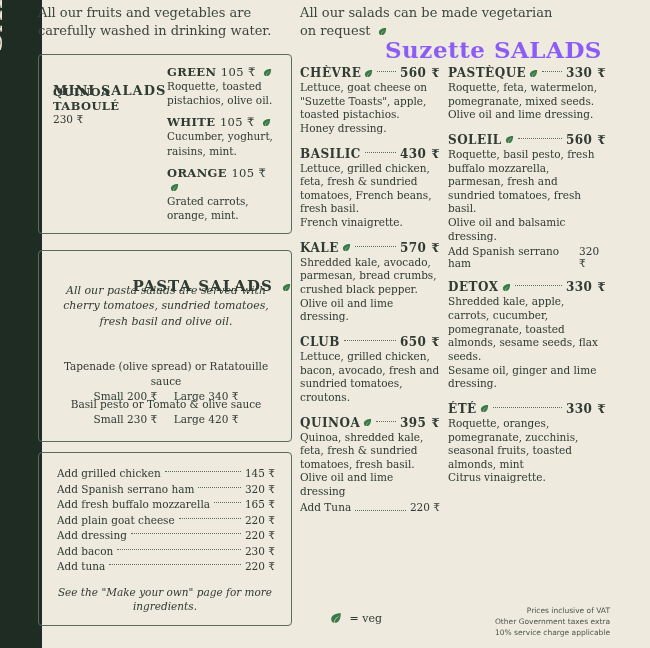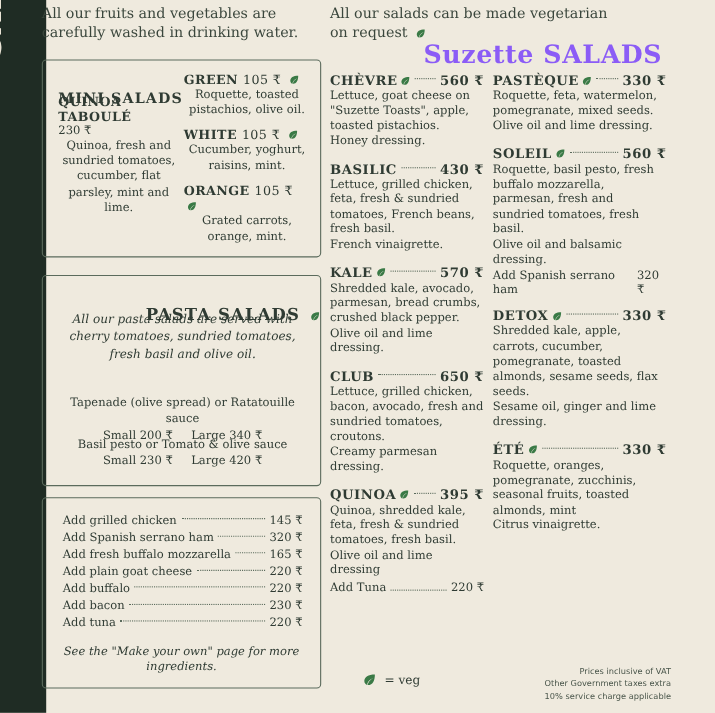--- a/index.html
+++ b/index.html
@@ -74,21 +74,20 @@
   .sub{
     font-family:"DejaVu Serif", serif;
     font-weight:bold;
     font-size:11.5px;
     letter-spacing:.4px;
   }
   .body{
     font-family:"DejaVu Serif", serif;
     font-size:10.5px;
     line-height:1.35;
-    text-align:center;
   }
 
   .leaf{
     display:inline-block;
     width:9px;height:9px;
     vertical-align:-1px;
     margin-left:3px;
   }
   .leaf svg{display:block;}
 
@@ -180,21 +179,20 @@
 
 <div class="suzette-title">Suzette SALADS</div>
 
 <div class="box box-mini">
   <div class="sec-head mini-head">MINI SALADS</div>
 
   <div class="mini-col1">
     <div class="itemrow">
       <div class="sub">QUINOA TABOULÉ</div>
       <div class="price">230 ₹</div>
-      <div class="body">Quinoa, fresh and sundried tomatoes, cucumber, flat parsley, mint and lime.</div>
     </div>
   </div>
 
   <div class="mini-col2">
     <div class="itemrow" style="margin-bottom:8px">
       <div class="sub">
         <span>GREEN</span>
         <span style="font-weight:normal">105 ₹</span>
         <span class="leaf"><svg viewBox="0 0 10 10">
               <path d="M9 1C4 1 1 3 1 6c0 1.5 1 2.8 2.3 3C3 7 5 4.5 8 3.4 5.6 4.9 3.7 6.8 3.6 9 7 9.3 9 6.2 9 1z" fill="#3a7a46"></path>
@@ -269,21 +267,21 @@
       <span class="nm">Add fresh buffalo mozzarella</span>
       <span class="dots"></span>
       <span>165 ₹</span>
     </div>
     <div class="add-row">
       <span class="nm">Add plain goat cheese</span>
       <span class="dots"></span>
       <span>220 ₹</span>
     </div>
     <div class="add-row">
-      <span class="nm">Add buffalo</span>
+      <span class="nm">Add dressing</span>
       <span class="dots"></span>
       <span>220 ₹</span>
     </div>
     <div class="add-row">
       <span class="nm">Add bacon</span>
       <span class="dots"></span>
       <span>230 ₹</span>
     </div>
     <div class="add-row">
       <span class="nm">Add tuna</span>
@@ -336,21 +334,20 @@
     <div class="dish-dress">Olive oil and lime dressing.</div>
   </div>
 
   <div class="dish">
     <div class="dish-head">
       <span class="nm">CLUB</span>
       <span class="dots"></span>
       <span>650 ₹</span>
     </div>
     <div class="dish-desc">Lettuce, grilled chicken, bacon, avocado, fresh and sundried tomatoes, croutons.</div>
-    <div class="dish-dress">Creamy parmesan dressing.</div>
   </div>
 
   <div class="dish">
     <div class="dish-head">
       <span class="nm">QUINOA</span>
       <span class="leaf">
           <svg viewBox="0 0 10 10">
             <path d="M9 1C4 1 1 3 1 6c0 1.5 1 2.8 2.3 3C3 7 5 4.5 8 3.4 5.6 4.9 3.7 6.8 3.6 9 7 9.3 9 6.2 9 1z" fill="#3a7a46"></path>
           </svg>
         </span>

